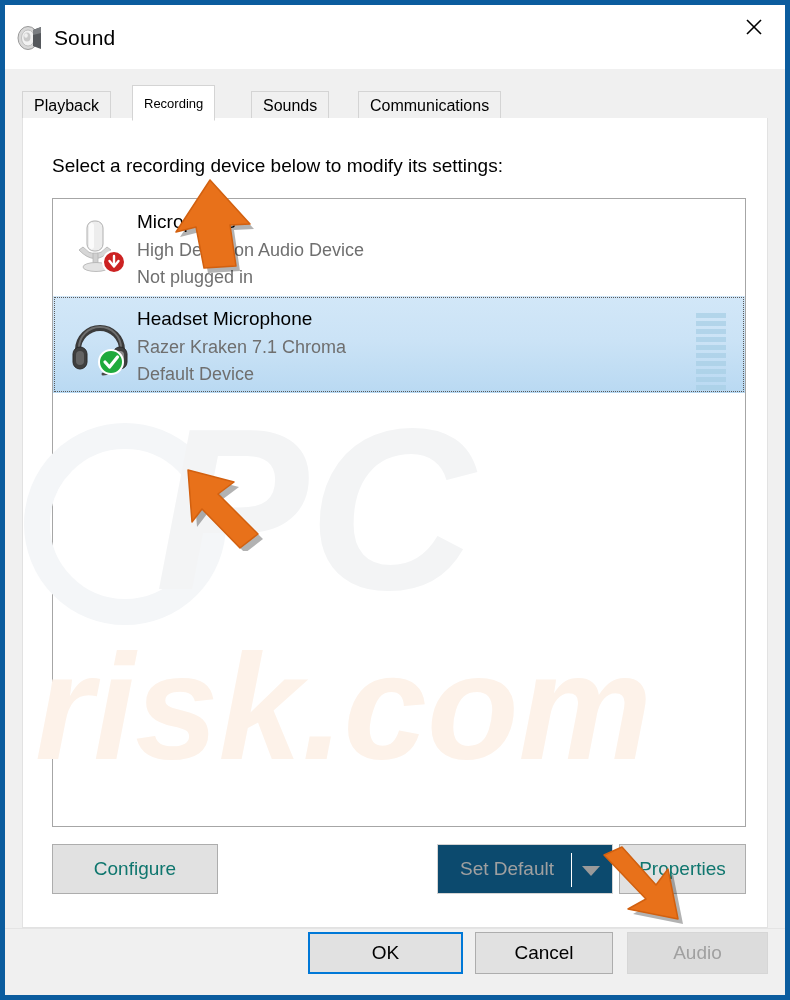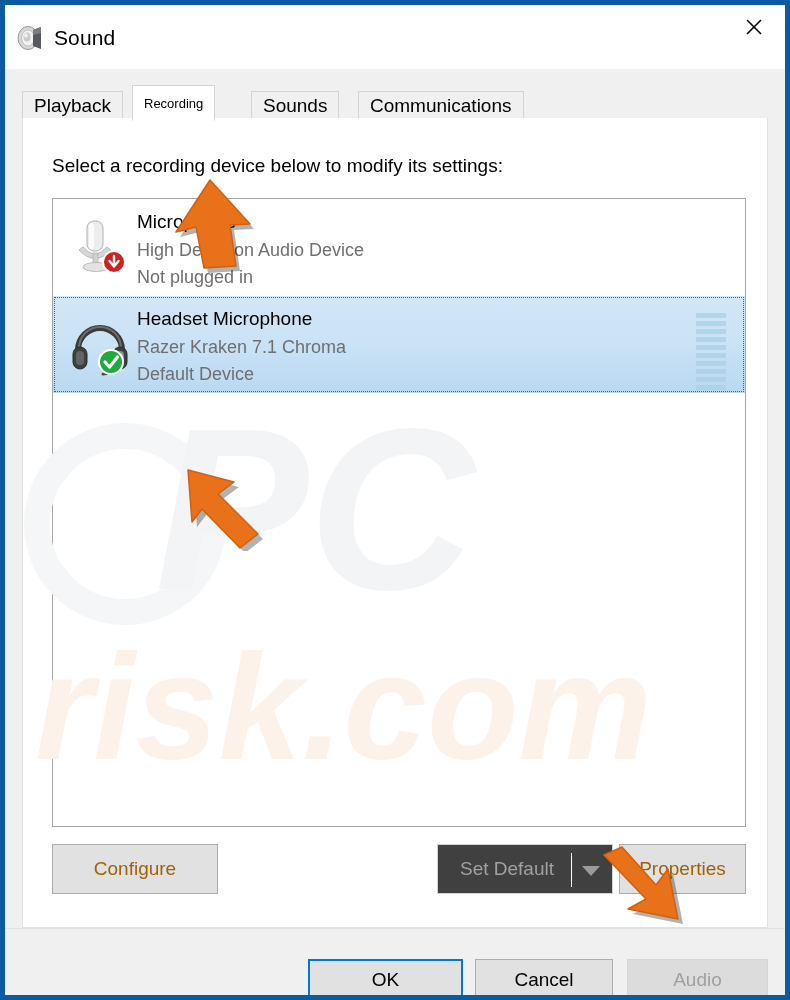--- a/index.html
+++ b/index.html
@@ -88,21 +88,21 @@
     position: absolute;
     top: 6px;
     height: 28px;
     box-sizing: border-box;
     background: #f0f0f0;
     border: 1px solid #d4d4d4;
     border-bottom: none;
     display: flex;
     align-items: center;
     justify-content: center;
-    font-size: 19px;
+    font-size: 16px;
     color: #000;
     white-space: nowrap;
     padding: 0 11px;
     cursor: default;
   }
   .tab.active {
     top: 0px;
     height: 36px;
     background: #ffffff;
     border: 1px solid #d4d4d4;
@@ -193,29 +193,29 @@
     opacity: 0.75;
   }
 
   
   .btn {
     position: absolute;
     box-sizing: border-box;
     background: #e1e1e1;
     border: 1px solid #adadad;
     font-size: 19px;
-    color: #a16207;
+    color: #0f766e;
     display: flex;
     align-items: center;
     justify-content: center;
     white-space: nowrap;
     cursor: default;
   }
   .btn.disabled {
-    background: #404040;
+    background: #0c4a6e;
     border: 1px solid #d4d4d4;
     color: #a0a0a0;
   }
 
   #btn-configure { left: 29px; top: 726px; width: 166px; height: 50px; }
   #btn-setdefault {
     left: 414px; top: 726px; width: 176px; height: 50px;
     justify-content: flex-start;
     padding-left: 22px;
   }
@@ -238,21 +238,21 @@
   
   #footer {
     position: absolute;
     left: 0; top: 859px;
     width: 780px; height: 67px;
     background: #f0f0f0;
     border-top: 1px solid #e4e4e4;
   }
   .fbtn {
     position: absolute;
-    top: 30px;
+    top: 3px;
     height: 42px;
     box-sizing: border-box;
     background: #e1e1e1;
     border: 1px solid #adadad;
     font-size: 19px;
     color: #000;
     display: flex;
     align-items: center;
     justify-content: center;
     white-space: nowrap;

